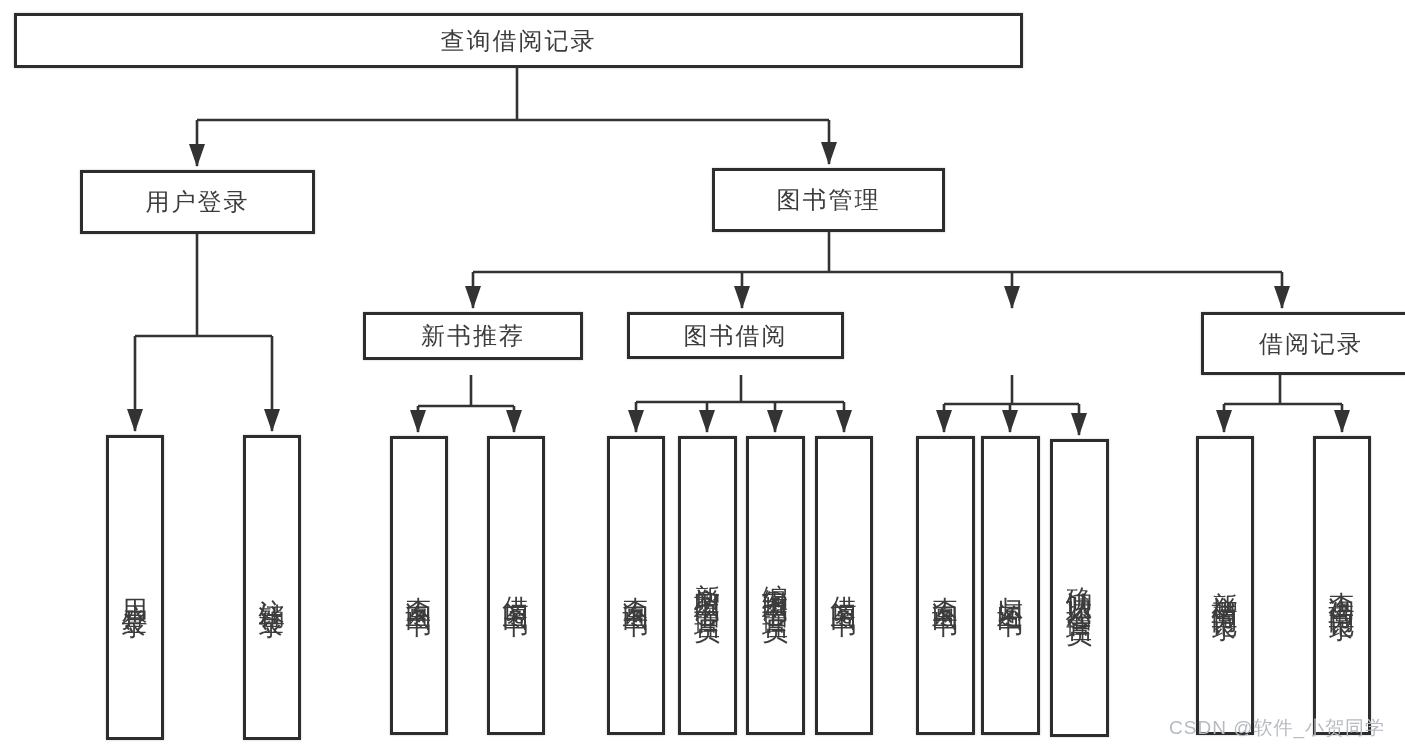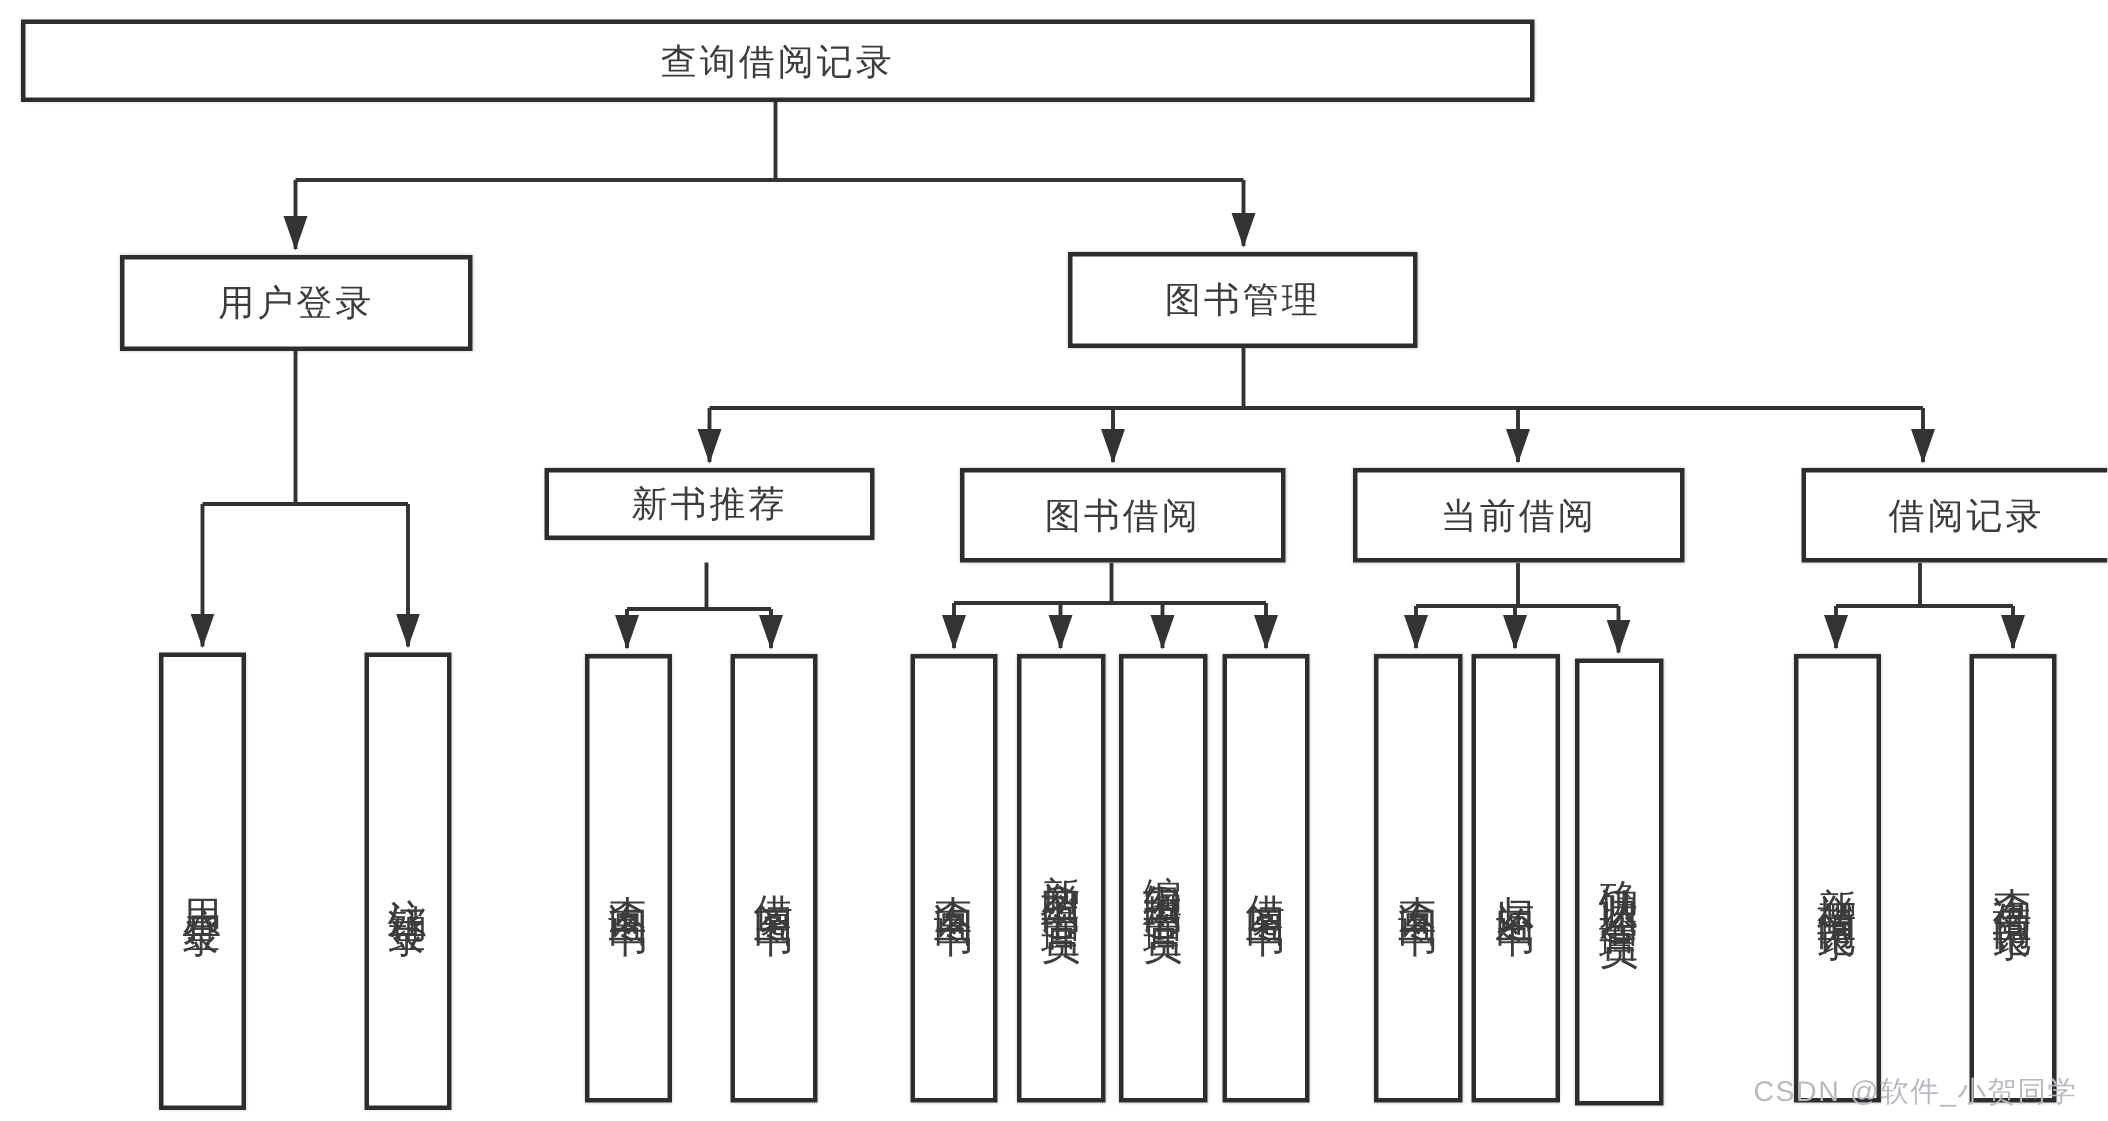--- a/index.html
+++ b/index.html
@@ -119,25 +119,22 @@
   <div class="box hbox" style="left:80px; top:170px; width:235px; height:64px;">
     <span>用户登录</span>
   </div>
   <div class="box hbox" style="left:712px; top:168px; width:233px; height:64px;">
     <span>图书管理</span>
   </div>
 
   <div class="box hbox" style="left:363px; top:312px; width:220px; height:48px;">
     <span>新书推荐</span>
   </div>
-  <div class="box hbox" style="left:640px; top:312px; width:217px; height:63px;">
+  <div class="box hbox" style="left:627px; top:312px; width:217px; height:47px;">
     <span>图书借阅</span>
-  </div>
-  <div class="box hbox" style="left:902px; top:312px; width:221px; height:63px;">
-    <span>当前借阅</span>
   </div>
   <div class="box hbox" style="left:1172px; top:312px; width:220px; height:63px;margin-left:29px;">
     <span>借阅记录</span>
   </div>
 
   <div class="box vbox" style="left:106px; top:435px; width:58px; height:305px;">
     <span>用户登录</span>
   </div>
   <div class="box vbox" style="left:243px; top:435px; width:58px; height:305px;">
     <span>注销登录</span>

